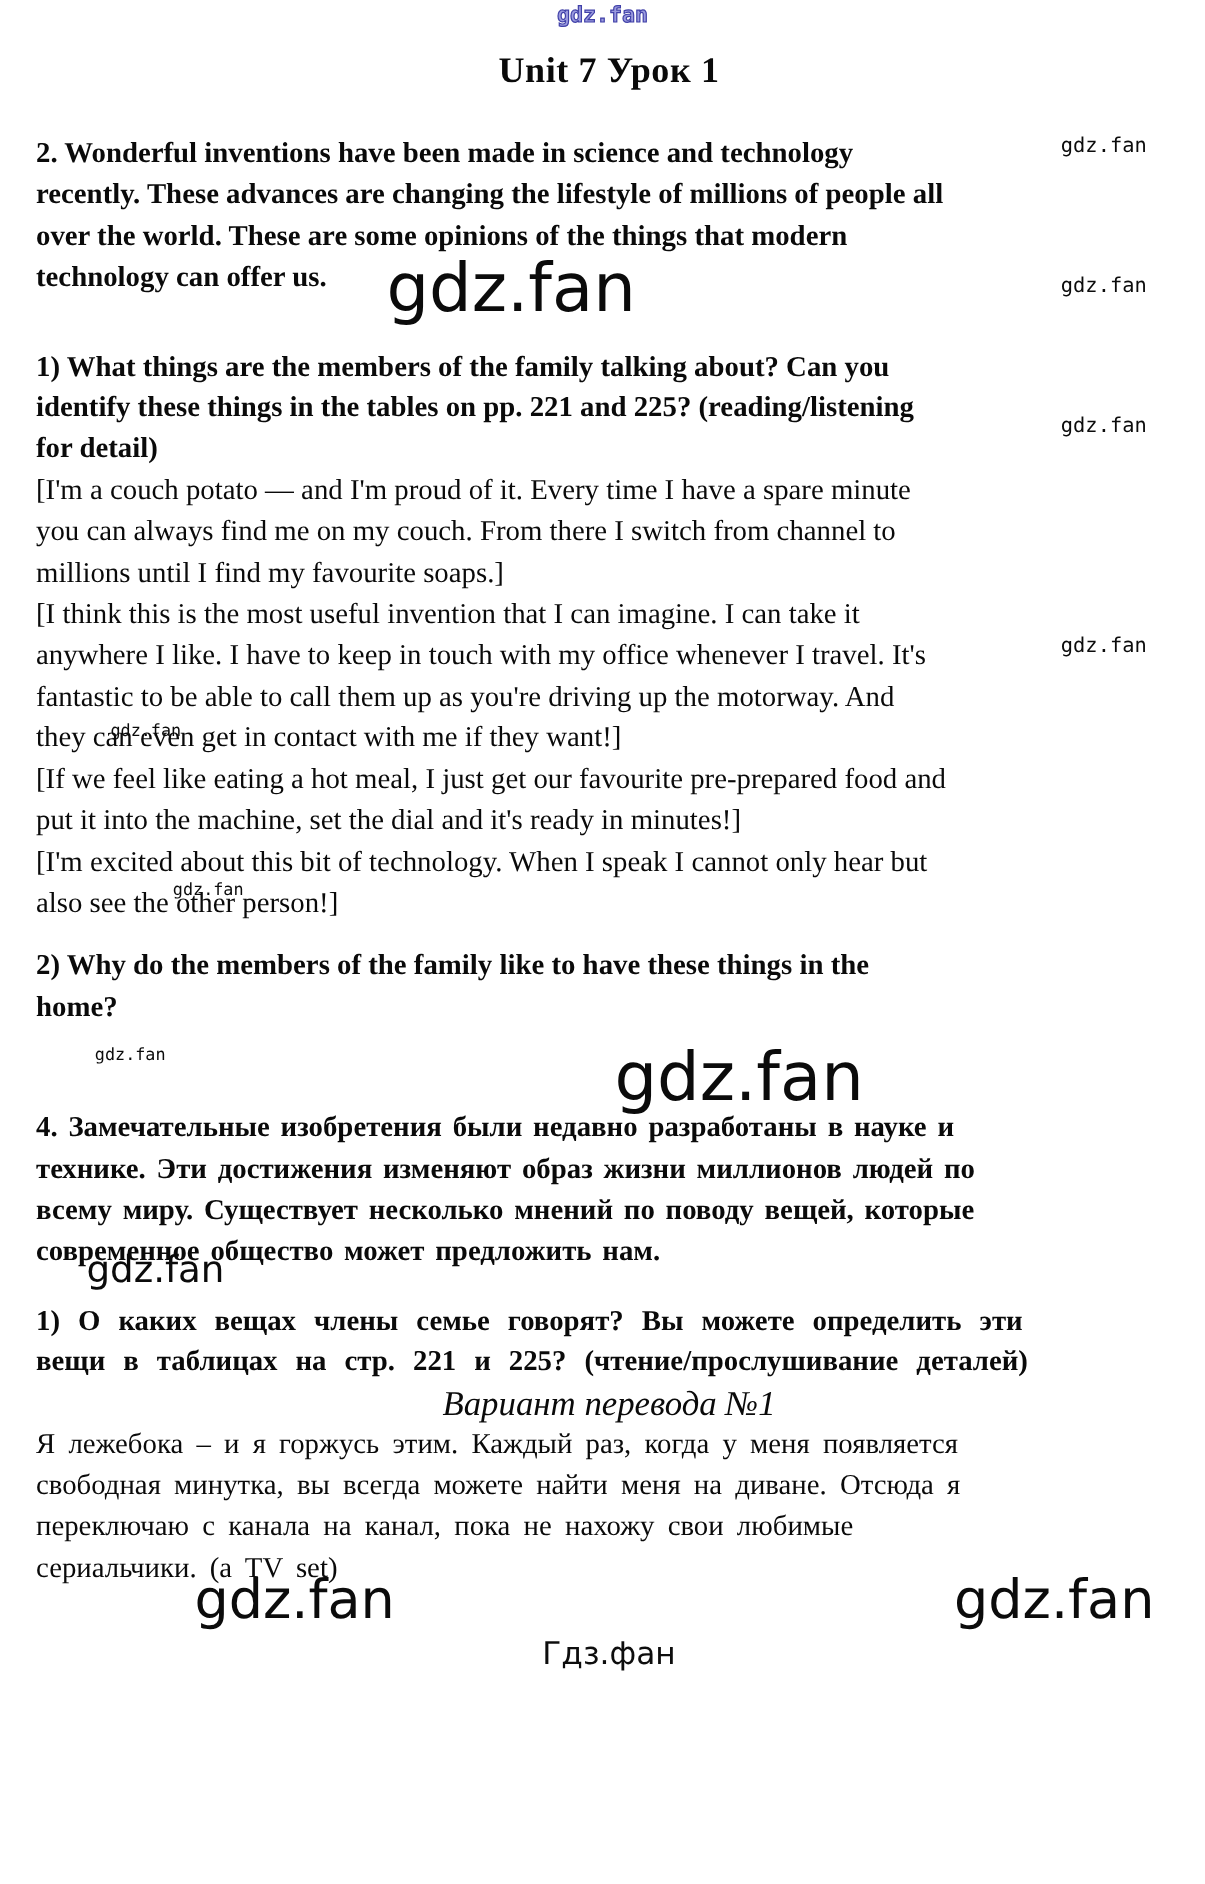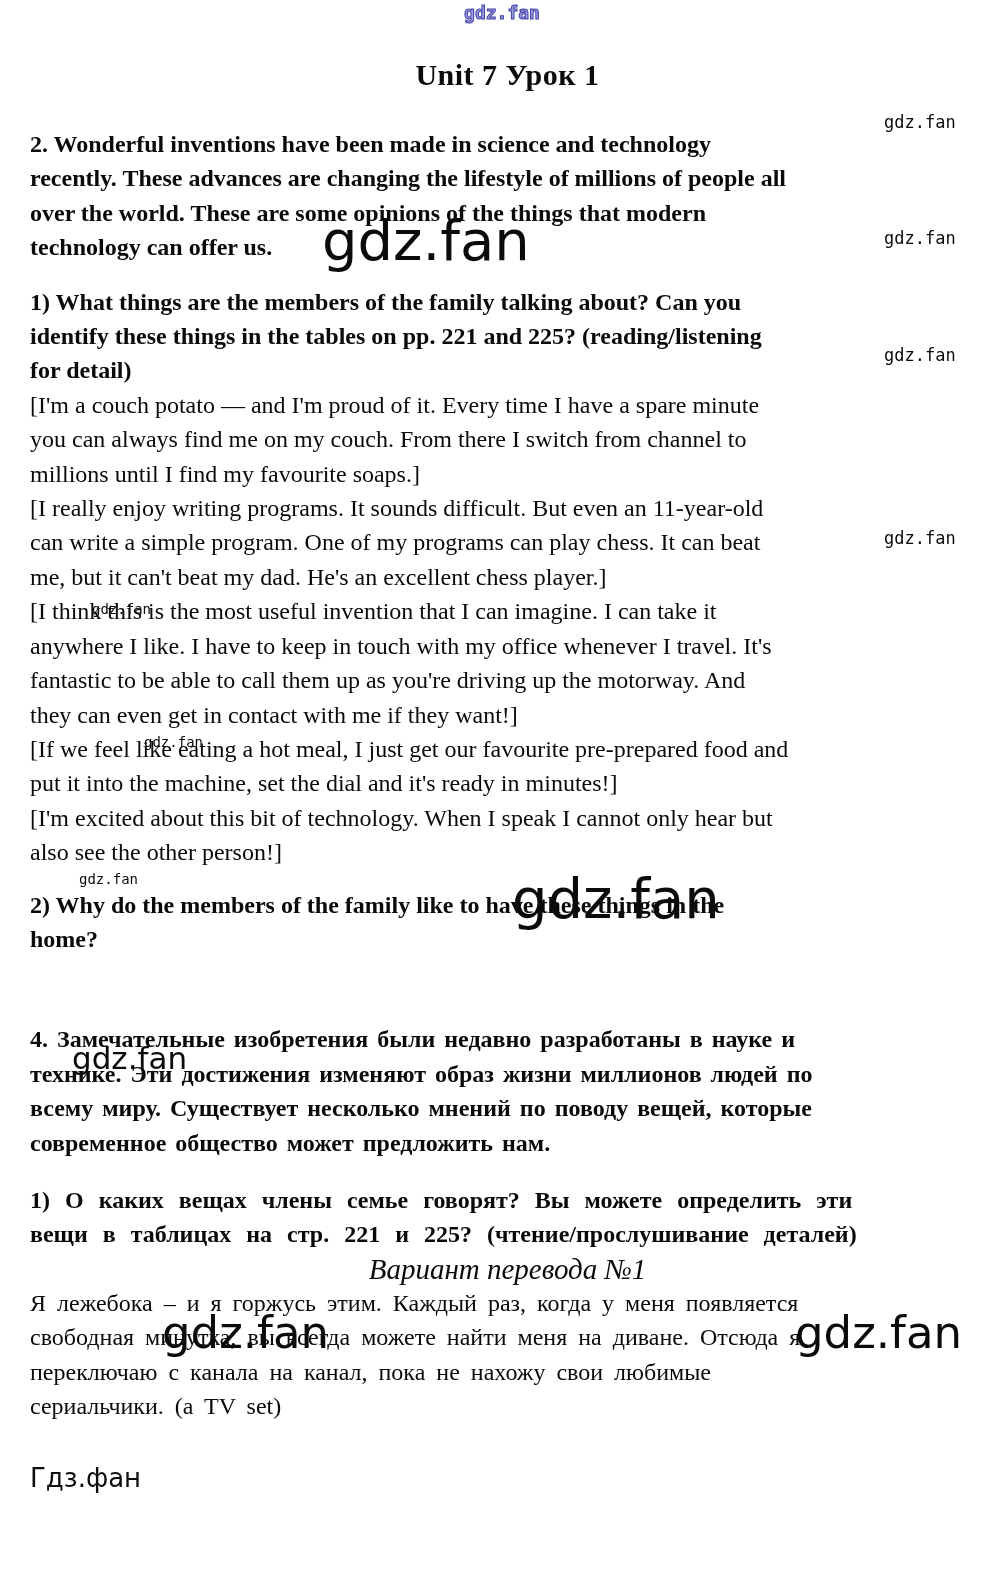--- a/index.html
+++ b/index.html
@@ -8,50 +8,51 @@
     width: 1004px;
     height: 1570px;
     background: #ffffff;
     box-sizing: border-box;
     padding: 40px 19px 0 30px;
     overflow: hidden;
     font-family: "Liberation Serif", serif;
     color: #0a0a0a;
   }
   .title {
-    margin: 16px;
+    margin: 0;
     font-size: 30px;
     line-height: 37px;
     font-weight: bold;
     text-align: center;
     letter-spacing: 0.5px;
   }
   .para {
     margin: 0;
     font-size: 24px;
     line-height: 34.4px;
     white-space: pre-line;
   }
   .bold { font-weight: bold; }
   .en-intro  { margin-top: 34px; }
-  .en-task1  { margin-top: 20px; }
+  .en-task1  { margin-top: 40px; }
   .quotes    { margin: 0; }
   .en-task2  { margin-top: 18px; }
   .ru-intro  { margin-top: 66px; word-spacing: 3px; }
   .ru-task1  { margin-top: 23px; word-spacing: 9px; }
   .variant-row {
     height: 34px;
     text-align: center;
     font-style: italic;
     font-size: 29px;
     line-height: 34px;
   }
   .ru-trans  { margin-top: 0; word-spacing: 5px; }
   .footer {
     margin-top: 40px;
+    text-align: center;
     font-family: "DejaVu Sans", sans-serif;
     font-size: 26px;
     color: #0d0d0d;
   }
   
   .wm {
     position: absolute;
     color: #0b0b0b;
     white-space: nowrap;
     pointer-events: none;
@@ -108,23 +109,20 @@
 technology can offer us.</p>
 
   <p class="para bold en-task1">1) What things are the members of the family talking about? Can you
 identify these things in the tables on pp. 221 and 225? (reading/listening
 for detail)</p>
 
   <div class="quotes">
     <p class="para">[I'm a couch potato — and I'm proud of it. Every time I have a spare minute
 you can always find me on my couch. From there I switch from channel to
 millions until I find my favourite soaps.]</p>
-    <p class="para">[I really enjoy writing programs. It sounds difficult. But even an 11-year-old
-can write a simple program. One of my programs can play chess. It can beat
-me, but it can't beat my dad. He's an excellent chess player.]</p>
     <p class="para">[I think this is the most useful invention that I can imagine. I can take it
 anywhere I like. I have to keep in touch with my office whenever I travel. It's
 fantastic to be able to call them up as you're driving up the motorway. And
 they can even get in contact with me if they want!]</p>
     <p class="para">[If we feel like eating a hot meal, I just get our favourite pre-prepared food and
 put it into the machine, set the dial and it's ready in minutes!]</p>
     <p class="para">[I'm excited about this bit of technology. When I speak I cannot only hear but
 also see the other person!]</p>
   </div>
 

